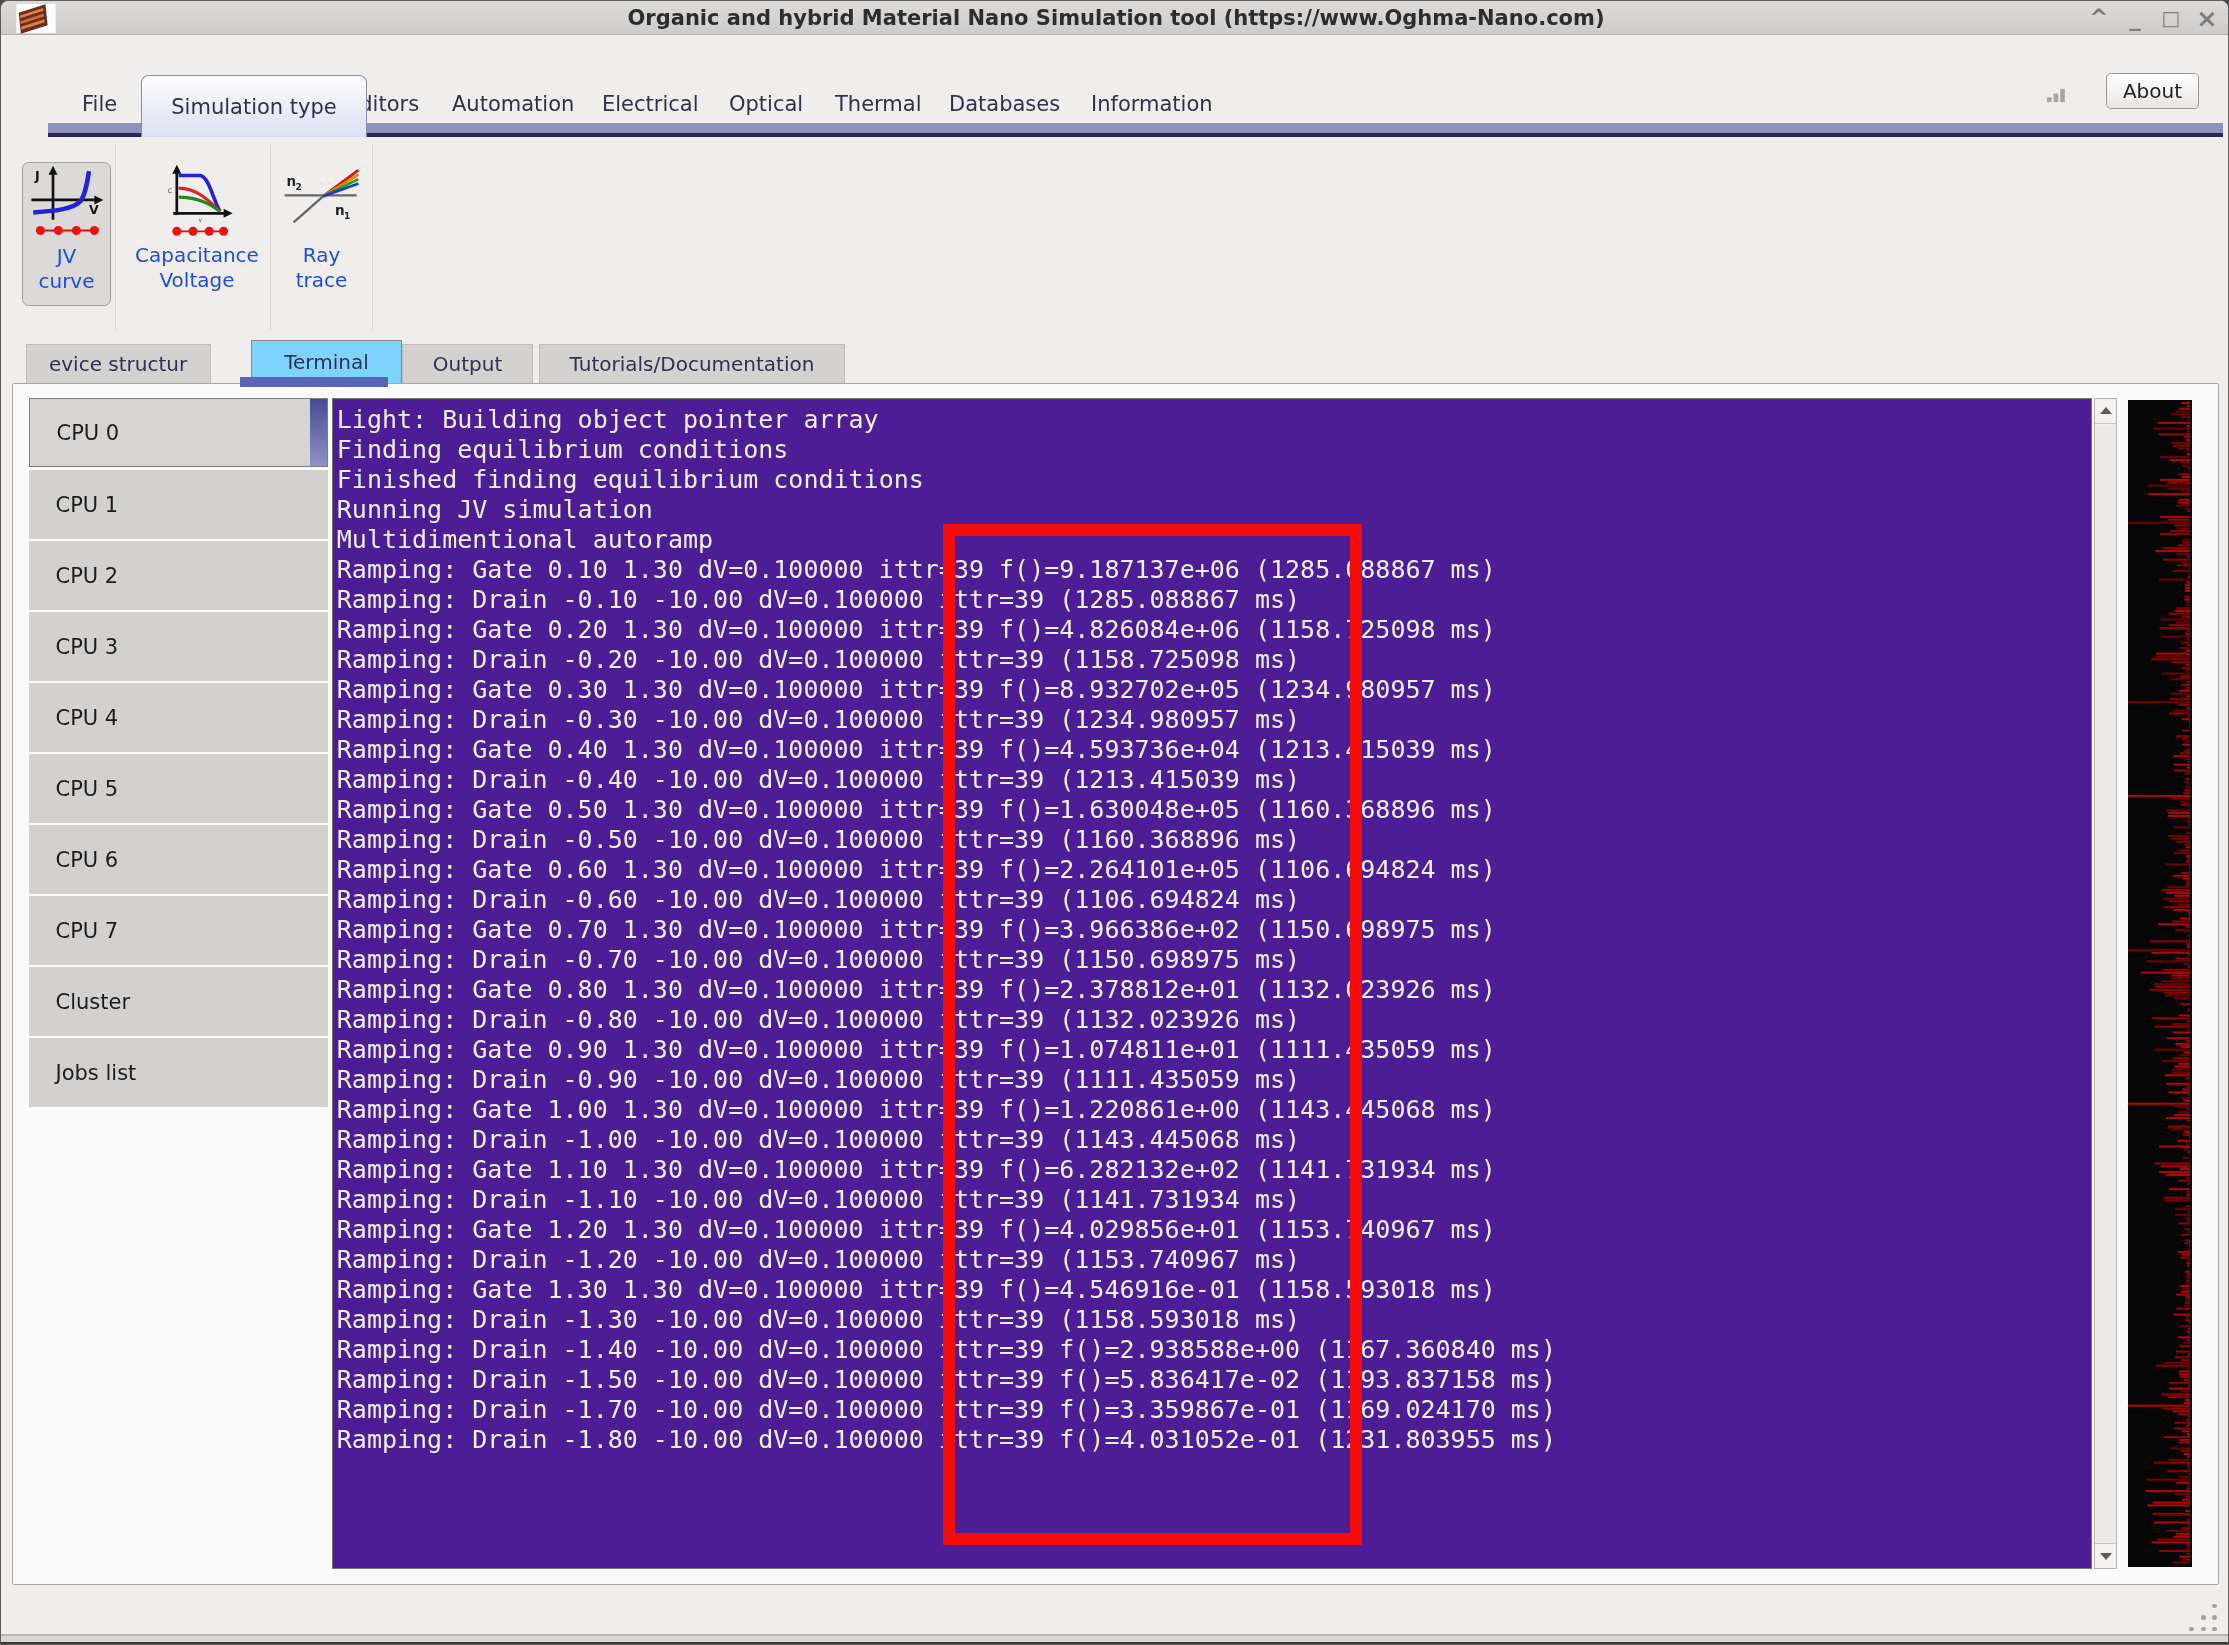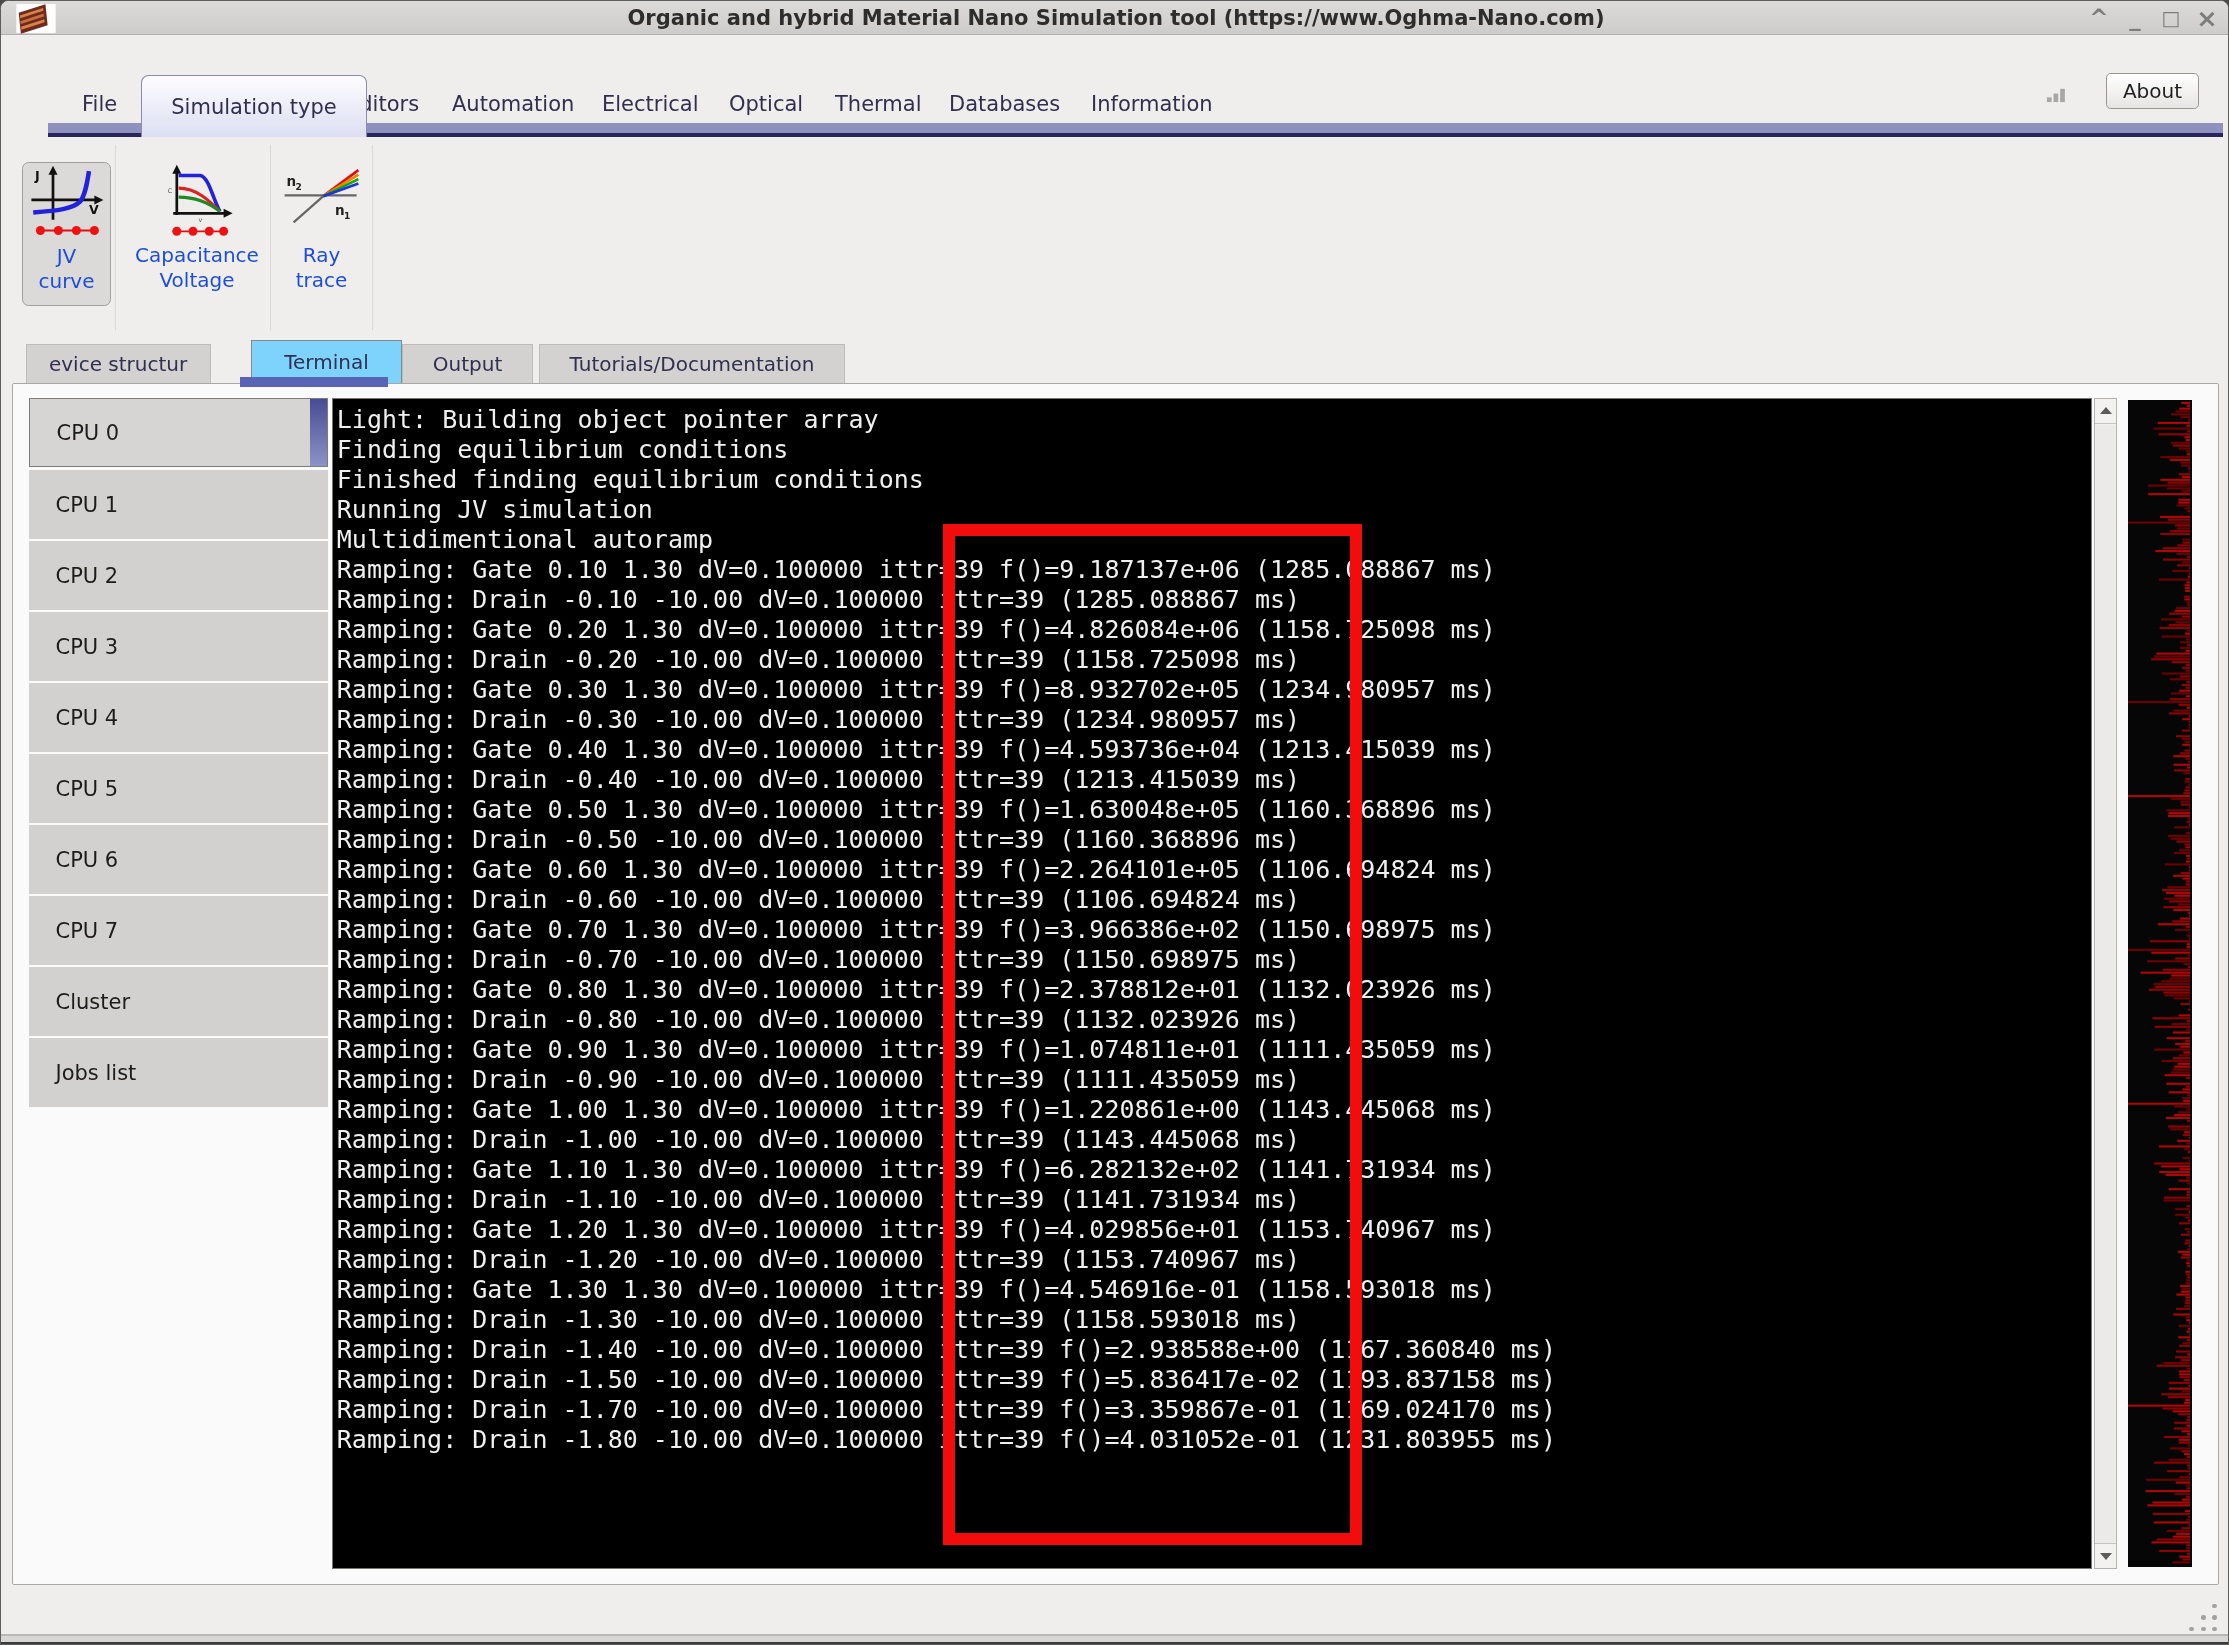--- a/index.html
+++ b/index.html
@@ -34,21 +34,21 @@
   .ptab-underline{left:239px;top:376px;width:148px;height:9.5px;background:#5a64b4;z-index:4;}
   
   .groupbox{left:11.4px;top:382px;width:2207px;height:1202px;background:#fbfafa;border:0.9px solid #aaa8a6;border-radius:1.9px;}
   
   .side-item{left:28px;width:299px;height:69px;background:#d3d1cf;display:flex;align-items:center;
              font-size:21px;color:#1c1c1c;padding-left:26.5px;}
   .side-item.sel{background:#d7d5d3;border:0.9px solid #7e7c7a;}
   .side-stripe{position:absolute;right:0;top:0;width:17px;height:100%;
                background:linear-gradient(#474c92,#8d93c6);}
   
-  .terminal{left:331px;top:397px;width:1760px;height:1171px;background:#000000;border:1.9px solid #787672;
+  .terminal{left:331px;top:397px;width:1760px;height:1171px;background:#4c1d95;border:1.9px solid #787672;
             overflow:hidden;padding:5.7px 0 0 3.8px;}
   .tline{font-family:"DejaVu Sans Mono","Liberation Mono",monospace;font-size:25px;line-height:30px;
          color:#f0f0f0;white-space:pre;}
   .term-err{color:#cc8400;}
   
   .vscroll{left:2093px;top:397px;width:23px;height:1171px;background:#f2f0ef;border:0.9px solid #b4b2b0;}
   .sbtn{position:absolute;left:0;width:21px;height:24.6px;background:#f4f2f1;border-bottom:0.9px solid #c6c4c2;
         display:flex;align-items:center;justify-content:center;}
   .sbtn.down{bottom:0;top:auto;border-top:0.9px solid #c6c4c2;border-bottom:none;}
   .tri-up{width:0;height:0;border-left:6.6px solid transparent;border-right:6.6px solid transparent;border-bottom:7.6px solid #5e5c5a;}

